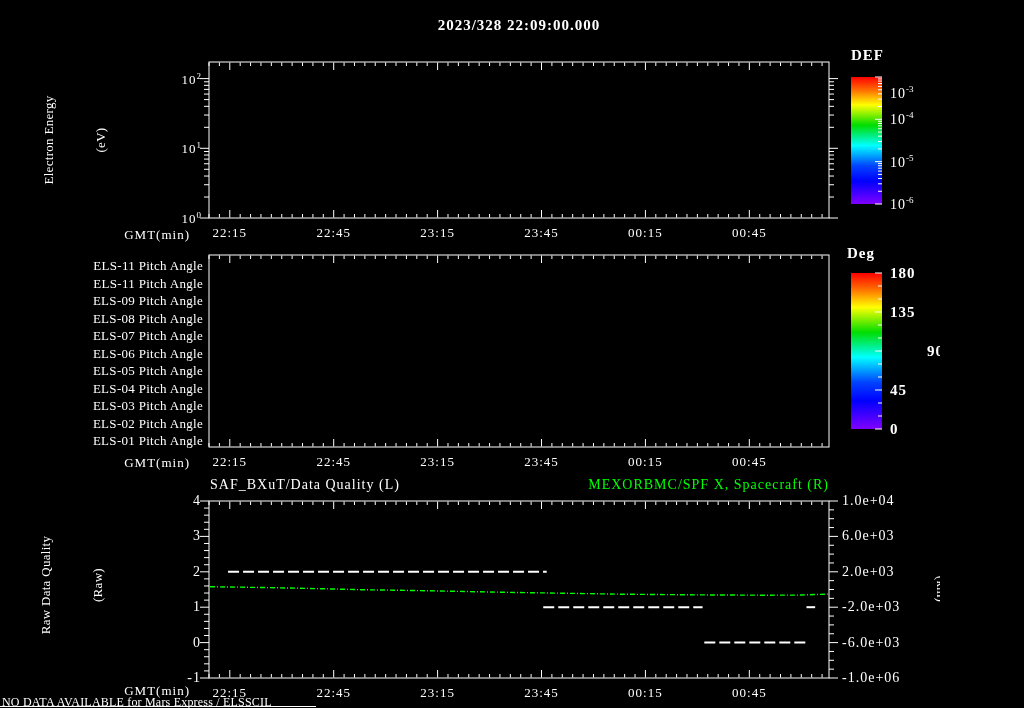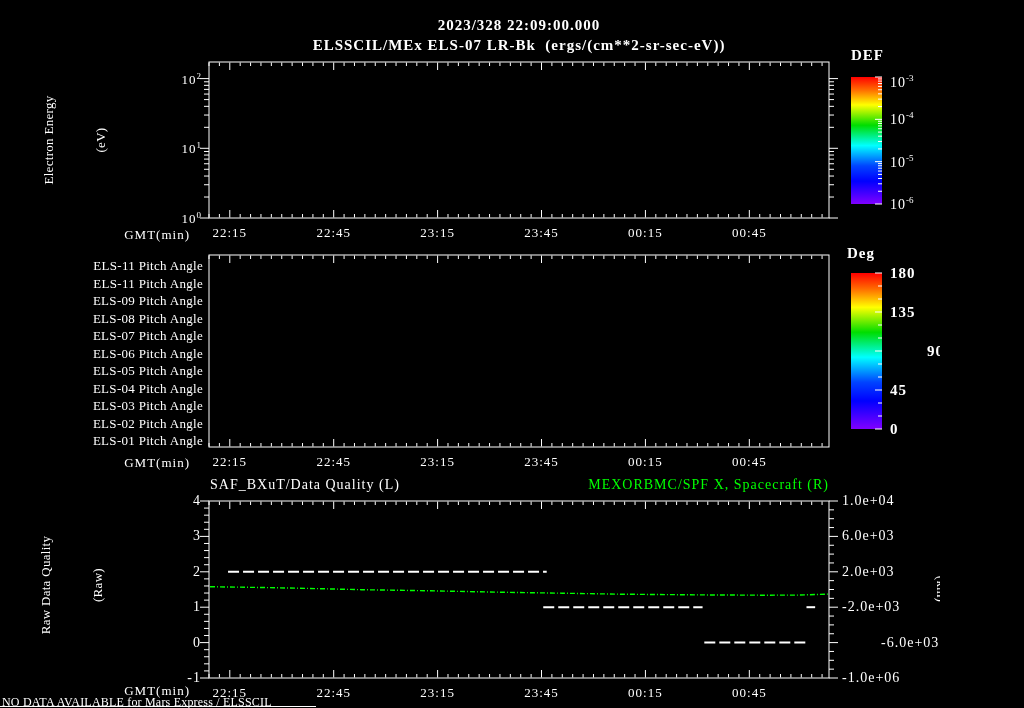--- a/index.html
+++ b/index.html
@@ -534,21 +534,20 @@
       <line x1="878" y1="338" x2="882" y2="338" stroke="#fff" stroke-width="1"></line>
       <line x1="878" y1="325" x2="882" y2="325" stroke="#fff" stroke-width="1"></line>
       <line x1="875" y1="312" x2="882" y2="312" stroke="#fff" stroke-width="1"></line>
       <line x1="878" y1="299" x2="882" y2="299" stroke="#fff" stroke-width="1"></line>
       <line x1="878" y1="286" x2="882" y2="286" stroke="#fff" stroke-width="1"></line>
       <line x1="875" y1="273" x2="882" y2="273" stroke="#fff" stroke-width="1"></line>
     </svg>
 
   <div id="labels">
     <div class="lbl f15 ac" style="left:519px;top:25px">2023/328 22:09:00.000</div>
-    <div class="lbl f15 ac" style="left:519px;top:45px">ELSSCIL/MEx ELS-07 LR-Bk  (ergs/(cm**2-sr-sec-eV))</div>
 
     <div class="lbl f13 ar" style="left:190px;top:234px">GMT(min)</div>
     <div class="lbl f13 ar" style="left:190px;top:462px">GMT(min)</div>
     <div class="lbl f13 ar" style="left:190px;top:690px">GMT(min)</div>
 
     <div class="lbl f15 al" style="left:851px;top:55px">DEF</div>
     <div class="lbl f15 al" style="left:847px;top:253px">Deg</div>
 
     <div class="vlabel f13n" style="left:75px;top:140px">
       <span class="vline">Electron Energy</span>
@@ -603,23 +602,23 @@
       <div class="lbl f14 ar" style="left: 201px; top: 501px;">4</div>
       <div class="lbl f14 ar" style="left: 201px; top: 536.4px;">3</div>
       <div class="lbl f14 ar" style="left: 201px; top: 571.8px;">2</div>
       <div class="lbl f14 ar" style="left: 201px; top: 607.2px;">1</div>
       <div class="lbl f14 ar" style="left: 201px; top: 642.6px;">0</div>
       <div class="lbl f14 ar" style="left: 201px; top: 678px;">-1</div>
       <div class="lbl f14 al" style="left: 842px; top: 501px;">1.0e+04</div>
       <div class="lbl f14 al" style="left: 842px; top: 536.4px;">6.0e+03</div>
       <div class="lbl f14 al" style="left: 842px; top: 571.8px;">2.0e+03</div>
       <div class="lbl f14 al" style="left: 842px; top: 607.2px;">-2.0e+03</div>
-      <div class="lbl f14 al" style="left: 842px; top: 642.6px; margin-left: 39px;">-6.0e+03</div>
+      <div class="lbl f14 al" style="left: 842px; top: 642.6px;">-6.0e+03</div>
       <div class="lbl f14 al" style="left: 842px; top: 678px;">-1.0e+06</div>
-      <div class="lbl f14 al" style="left: 890px; top: 82px;"><span>10</span><sup>-3</sup></div>
+      <div class="lbl f14 al" style="left: 890px; top: 93px;"><span>10</span><sup>-3</sup></div>
       <div class="lbl f14 al" style="left: 890px; top: 119.333px;"><span>10</span><sup>-4</sup></div>
       <div class="lbl f14 al" style="left: 890px; top: 161.667px;"><span>10</span><sup>-5</sup></div>
       <div class="lbl f14 al" style="left: 890px; top: 204px;"><span>10</span><sup>-6</sup></div>
       <div class="lbl f15 al" style="left: 890px; top: 273px;">180</div>
       <div class="lbl f15 al" style="left: 890px; top: 312px;">135</div>
       <div class="lbl f15 al" style="left: 890px; top: 351px; margin-left: 37px;">90</div>
       <div class="lbl f15 al" style="left: 890px; top: 390px;">45</div>
       <div class="lbl f15 al" style="left: 890px; top: 429px;">0</div>
     </div>
 

